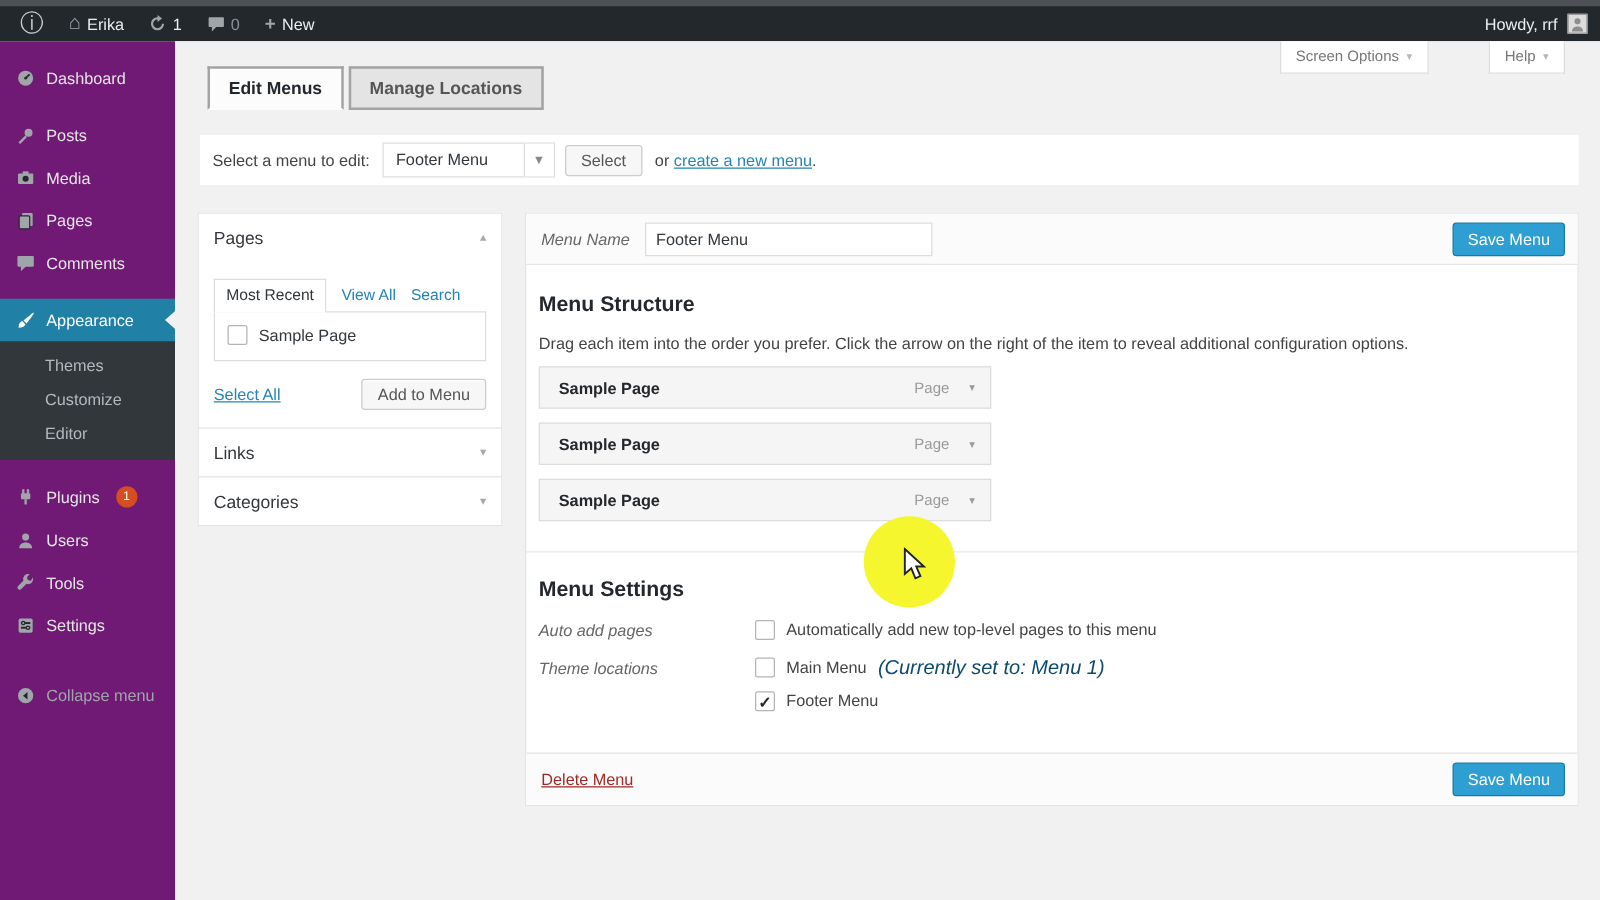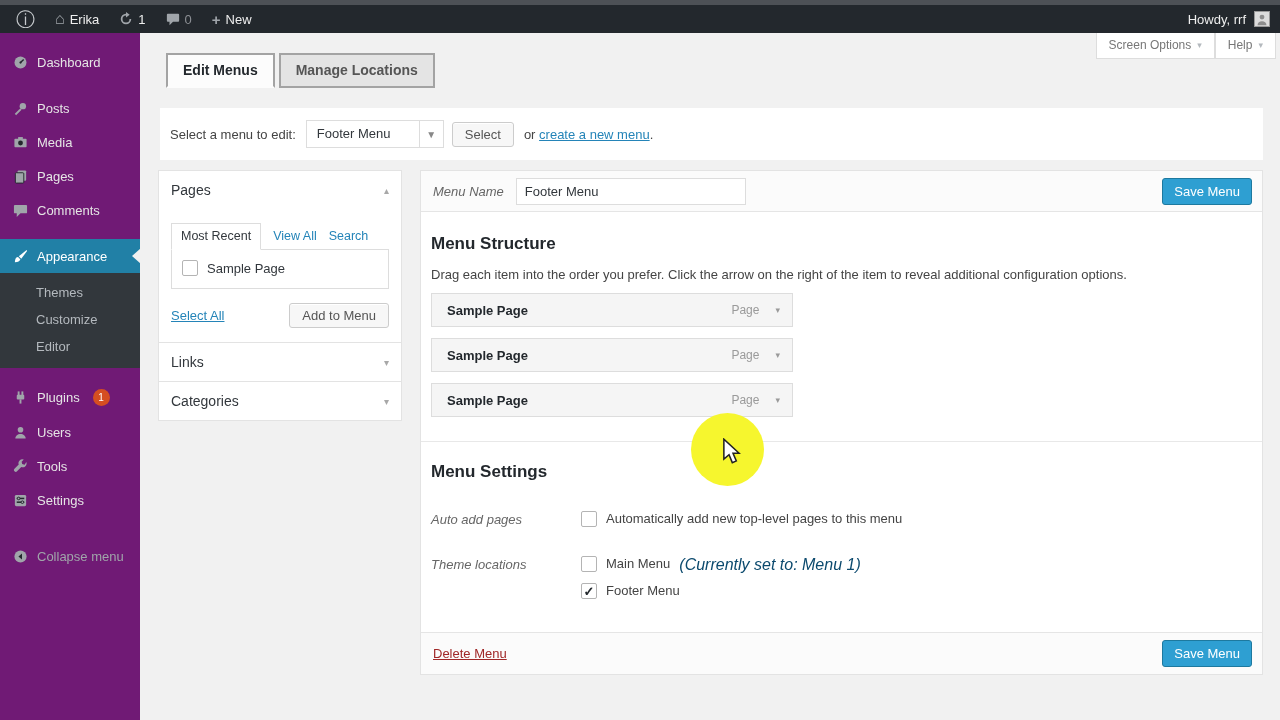--- a/index.html
+++ b/index.html
@@ -32,31 +32,31 @@
   .submenu { background:#32373c; padding:6px 0 8px 0; }
   .submenu-item { padding:6px 8px 6px 36px; font-size:13px; color:#b4b9be; cursor:pointer; }
   .submenu-item.current { color:#fff; font-weight:bold; }
   .badge { background:#d54e21; color:#fff; border-radius:50%; min-width:17px; height:17px; font-size:10px;
     display:inline-flex; align-items:center; justify-content:center; margin-left:4px; }
   .collapse-gap { margin-top:22px; color:#a0a5aa; }
 
   
   .content { position:absolute; top:33px; left:140px; right:0; bottom:0; background:#f1f1f1; }
 
-  .screen-help { position:absolute; top:0; right:4px; display:flex; }
+  .screen-help { position:absolute; top:0; right:28px; display:flex;gap:48px; }
   .sh-btn { background:#fff; border:1px solid #ddd; border-top:none; padding:5px 12px 6px; font-size:12px;
     color:#777; display:flex; align-items:center; gap:6px; cursor:pointer; }
   .sh-caret { color:#b4b9be; font-size:9px; }
 
   .nav-tabs { position:absolute; top:20px; left:26px; display:flex; }
   .nav-tab { padding:7px 15px 8px; font-size:14px; font-weight:bold; border:2px solid #a3a3a3; margin-right:4px; cursor:pointer; }
   .nav-tab.active { background:#fcfcfc; color:#23282d; border-bottom-color:#fcfcfc; }
   .nav-tab.inactive { background:#e4e4e4; color:#555; }
 
-  .manage-bar { position:absolute; top:75px; left:20px; right:17px; height:52px; background:#fff;
+  .manage-bar { position:absolute; top:75px; left:20px; right:17px; height:40px; background:#fff;
     display:flex; align-items:center; padding-left:10px; font-size:13px; color:#444; }
   .select-box { display:inline-flex; align-items:stretch; border:1px solid #ddd; background:#fff; height:28px; margin-left:10px; cursor:pointer; }
   .select-value { padding:5px 10px; width:112px; font-size:13px; color:#32373c; }
   .select-arrow { width:24px; border-left:1px solid #ddd; display:flex; align-items:center; justify-content:center; color:#888; font-size:10px; background:#fff; }
   .btn { background:#f7f7f7; border:1px solid #ccc; border-radius:3px; color:#555; font-size:13px;
     padding:4px 12px; cursor:pointer; box-shadow:inset 0 1px 0 #fff; font-family:inherit; }
   .manage-bar .btn { margin-left:8px; }
   .or-text { margin-left:10px; }
   a.link { color:#2484b8; text-decoration:underline; cursor:pointer; }
 
@@ -87,21 +87,21 @@
   .card-body { padding:16px 10px 0 10px; }
   h2.section-title { font-size:17px; font-weight:600; color:#23282d; margin:6px 0 0 0; }
   .structure-desc { font-size:13px; color:#444; margin-top:13px; }
   .menu-item-box { width:362px; height:34px; background:#f5f5f5; border:1px solid #ddd; margin-top:11px;
     display:flex; align-items:center; padding:0 12px 0 15px; cursor:move; }
   .mib-label { font-weight:bold; font-size:13px; color:#23282d; flex:1; }
   .mib-type { font-size:12px; color:#9a9a9a; }
   .mib-caret { font-size:9px; color:#9a9a9a; margin-left:16px; cursor:pointer; }
   .settings-divider { border-top:1px solid #e8e8e8; margin:24px -10px 0; }
   .settings-block { padding-top:14px; }
-  .setting-row { display:flex; margin-top:29px; }
+  .setting-row { display:flex; margin-top:14px;gap:23px; }
   .setting-label { width:150px; font-style:italic; color:#666; font-size:13px; padding-top:1px; }
   .setting-control { font-size:13px; color:#444; }
   .loc-row { display:flex; align-items:flex-start; gap:9px; margin-bottom:9px; }
   .note { font-size:16px; font-style:italic; color:#0c4a6e; }
   .card-footer { margin-top:24px; border-top:1px solid #e5e5e5; background:#fbfbfb; height:42px;
     display:flex; align-items:center; padding:0 10px; }
   a.delete-link { color:#a02828; text-decoration:underline; font-size:13px; cursor:pointer; margin-left:2px; }
 
   
   .click-highlight { position:absolute; left:691px; top:413px; width:73px; height:73px; border-radius:50%;

